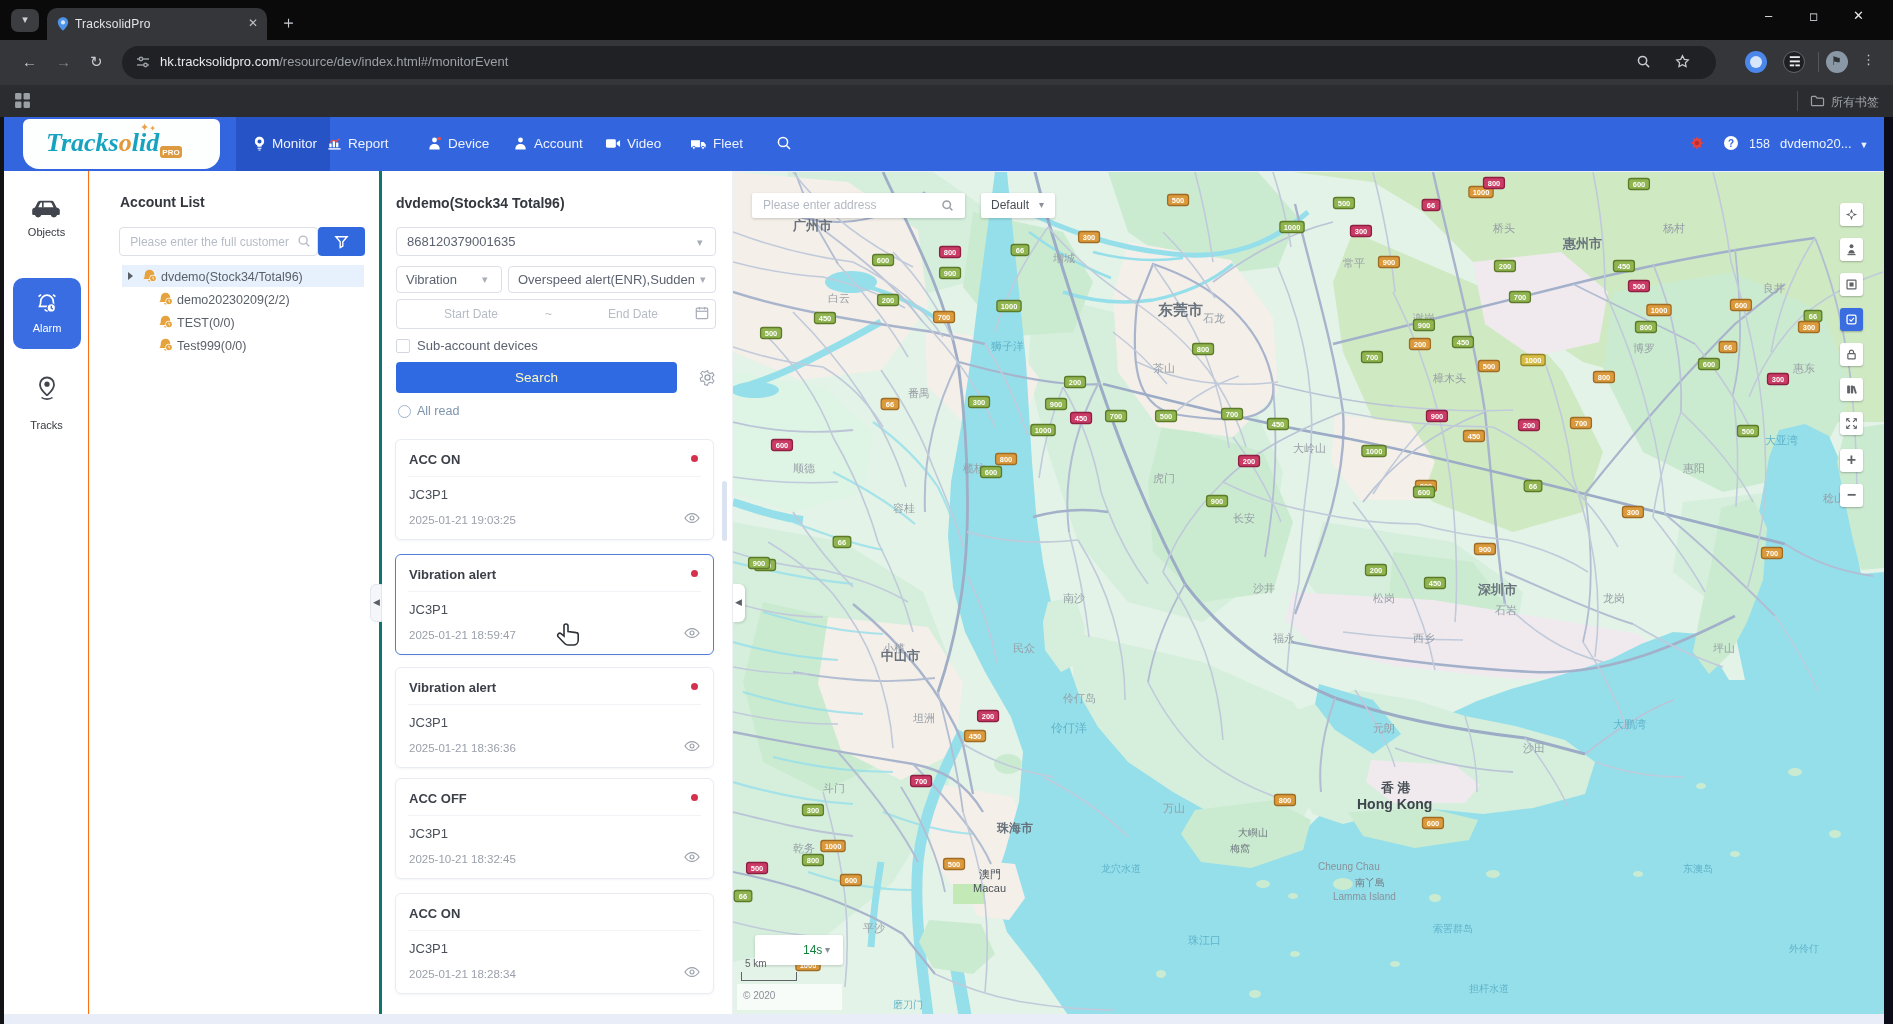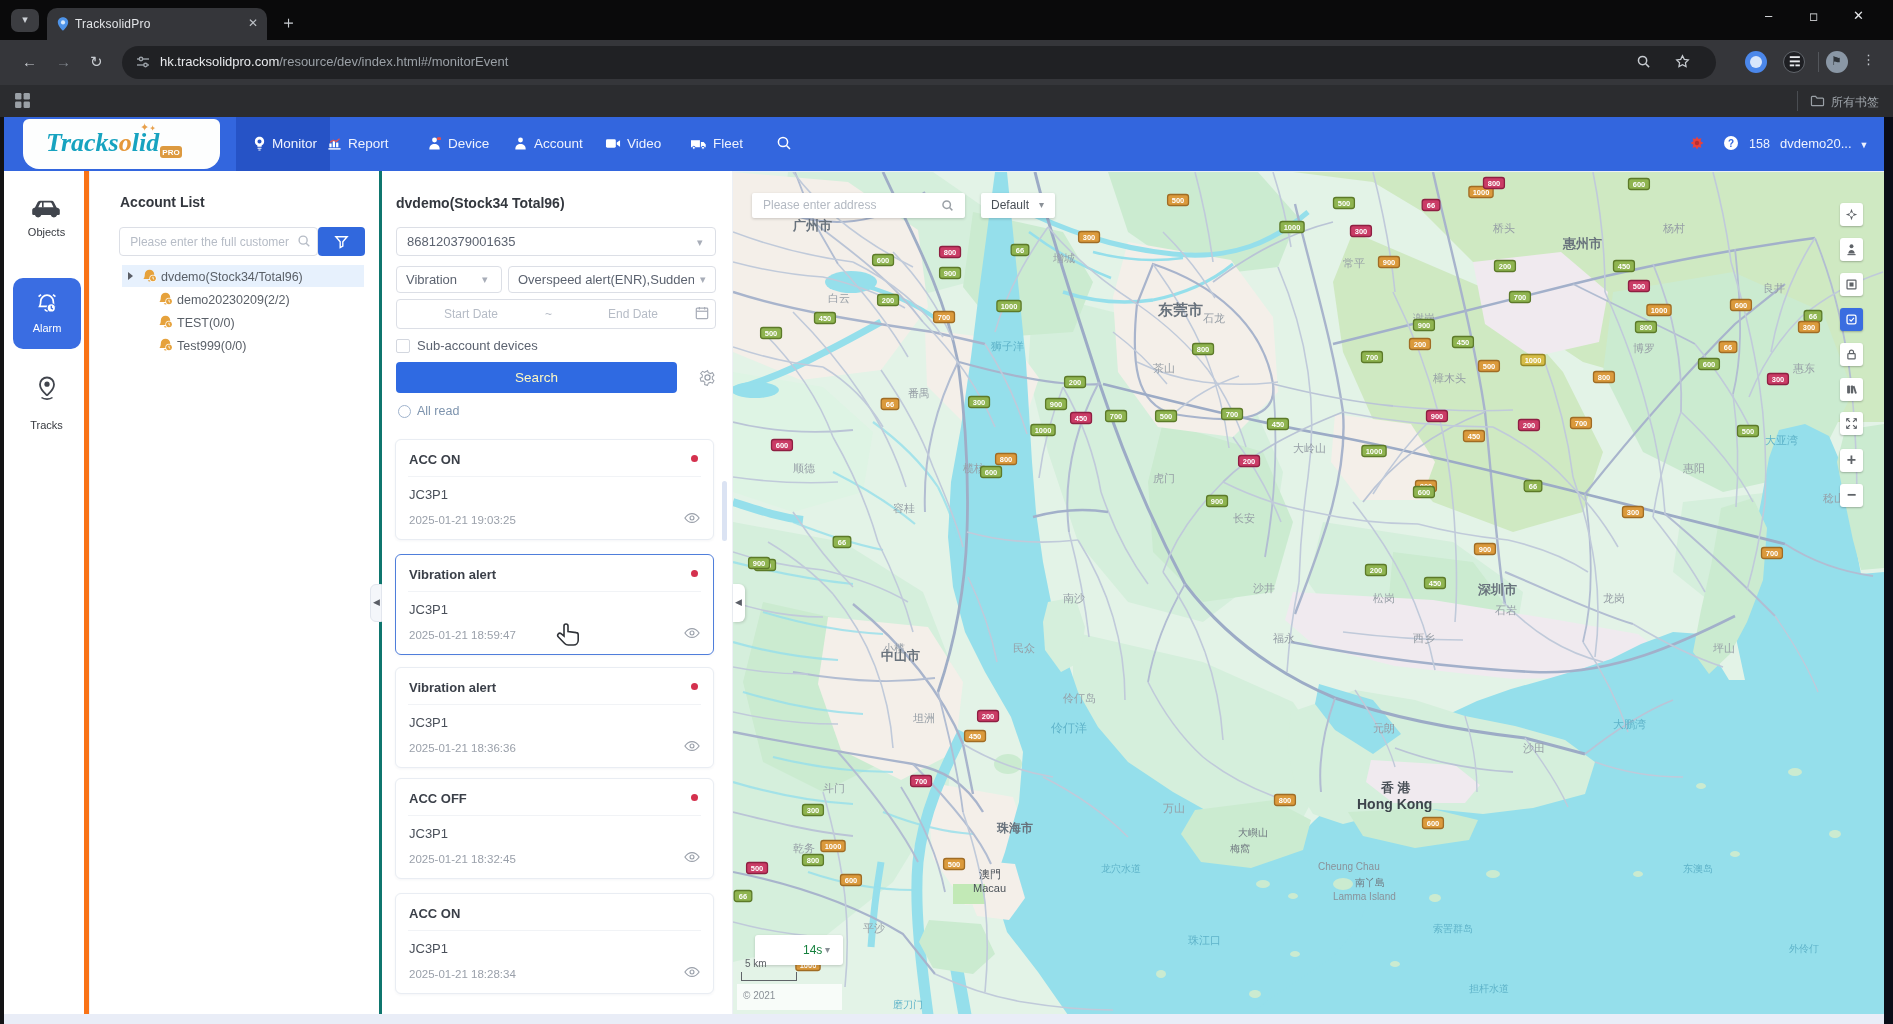--- a/index.html
+++ b/index.html
@@ -25,21 +25,21 @@
 
 
 #navbar { position:absolute; left:4px; top:117px; width:1880px; height:54px; background:#3366de; }
 #logo { position:absolute; left:19px; top:2px; width:197px; height:50px; background:#fdfefe; border-radius:6px 6px 16px 16px; }
 .mitem { position:absolute; top:117px; height:54px; color:#eef2fe; font-size:13.5px; line-height:54px; white-space:nowrap; }
 .mitem svg { vertical-align:-3px; margin-right:6px; }
 #mact { position:absolute; left:232px; top:0; width:94px; height:54px; background:#2653c6; }
 
 
 #content { position:absolute; left:4px; top:171px; width:1880px; height:843px; background:#edf0f5; }
-#sidebar { position:absolute; left:0; top:0; width:85px; height:843px; background:#fff; border-right:5px solid #f97316; }
+#sidebar { position:absolute; left:0; top:0; width:85px; height:843px; background:#fff; border-right:1px solid #f97316; }
 .sbitem { position:absolute; left:0; width:85px; text-align:center; color:#36393f; font-size:11px; }
 #alarmtile { position:absolute; left:9px; top:107px; width:68px; height:71px; background:#3a6de2; border-radius:10px; text-align:center; color:#fff; font-size:11px; }
 #accpanel { position:absolute; left:86px; top:0; width:289px; height:843px; background:#fff; }
 #midpanel { position:absolute; left:375px; top:0; width:353px; height:843px; background:#fff; border-left:3px solid #0f766e; }
 #mapwrap { position:absolute; left:729px; top:1px; width:1151px; height:843px; background:#eaf5ea; overflow:hidden; }
 
 
 .inp { position:absolute; border:1px solid #dcdfe6; border-radius:4px; background:#fff; }
 .phtext { color:#b6bcc6; font-size:12px; }
 .seltext { color:#5c6370; font-size:13px; }
@@ -318,21 +318,21 @@
         <svg class="eye" width="16" height="12" viewBox="0 0 18 12" fill="none" stroke="#9aa0aa" stroke-width="1.3">
             <path d="M1 6c2.2-3.3 5-5 8-5s5.8 1.7 8 5c-2.2 3.3-5 5-8 5S3.2 9.3 1 6z"></path>
             <circle cx="9" cy="6" r="2.2"></circle>
           </svg>
       </div>
       <div class="card" style="top:607px;">
         <div class="t">ACC OFF</div>
           <div class="dot"></div>
           <div class="dv"></div>
         <div class="n">JC3P1</div>
-          <div class="tm">2025-01-21 18:32:45</div>
+          <div class="tm">2025-10-21 18:32:45</div>
         <svg class="eye" width="16" height="12" viewBox="0 0 18 12" fill="none" stroke="#9aa0aa" stroke-width="1.3">
             <path d="M1 6c2.2-3.3 5-5 8-5s5.8 1.7 8 5c-2.2 3.3-5 5-8 5S3.2 9.3 1 6z"></path>
             <circle cx="9" cy="6" r="2.2"></circle>
           </svg>
       </div>
       <div class="card" style="top:722px;">
         <div class="t">ACC ON</div>
           <div class="dv"></div>
         <div class="n">JC3P1</div>
           <div class="tm">2025-01-21 18:28:34</div>
@@ -992,21 +992,21 @@
       <div style="position:absolute;left:258px;top:26px;font-size:12px;color:#4a5057;">Default</div>
       <div style="position:absolute;left:306px;top:27px;font-size:10px;color:#8a9097;">▾</div>
       
       <div style="position:absolute;left:22px;top:763px;width:88px;height:30px;background:#fff;border-radius:3px;box-shadow:0 1px 3px rgba(0,0,0,.18);"></div>
       <div style="position:absolute;left:38px;top:771px;font-size:12px;color:#15803d;margin-left:32px;">14s</div>
       <div style="position:absolute;left:92px;top:772px;font-size:10px;color:#8a9097;">▾</div>
       
       <div style="position:absolute;left:8px;top:800px;width:56px;height:9px;border-left:1.5px solid #5f6368;border-right:1.5px solid #5f6368;border-bottom:1.5px solid #5f6368;"></div>
       <div style="position:absolute;left:12px;top:786px;font-size:10px;color:#5f6368;">5 km</div>
       <div style="position:absolute;left:4px;top:812px;width:105px;height:26px;background:rgba(255,255,255,.75);"></div>
-      <div style="position:absolute;left:10px;top:818px;font-size:10px;color:#8a9097;">© 2021</div>
+      <div style="position:absolute;left:10px;top:818px;font-size:10px;color:#8a9097;">© 2020</div>
 
     </div>
   </div>
 
   <div class="mapbtn" style="left:1840px;top:203px;"><svg width="13" height="13" viewBox="0 0 16 16" fill="#5f6368" style="margin-top:5px">
         <path d="M8 1l2 5.5L8 5.2 6 6.5zM8 15l-2-5.5L8 10.8l2-1.3zM1 8l5.5-2L5.2 8l1.3 2zM15 8l-5.5 2 1.3-2-1.3-2z"></path>
       </svg></div>
   <div class="mapbtn" style="left:1840px;top:238px;"><svg width="13" height="13" viewBox="0 0 16 16" fill="#5f6368" style="margin-top:5px">
         <circle cx="8" cy="4" r="2.4"></circle>
         <path d="M4 13c0-2.6 1.8-4.4 4-4.4s4 1.8 4 4.4z"></path>

